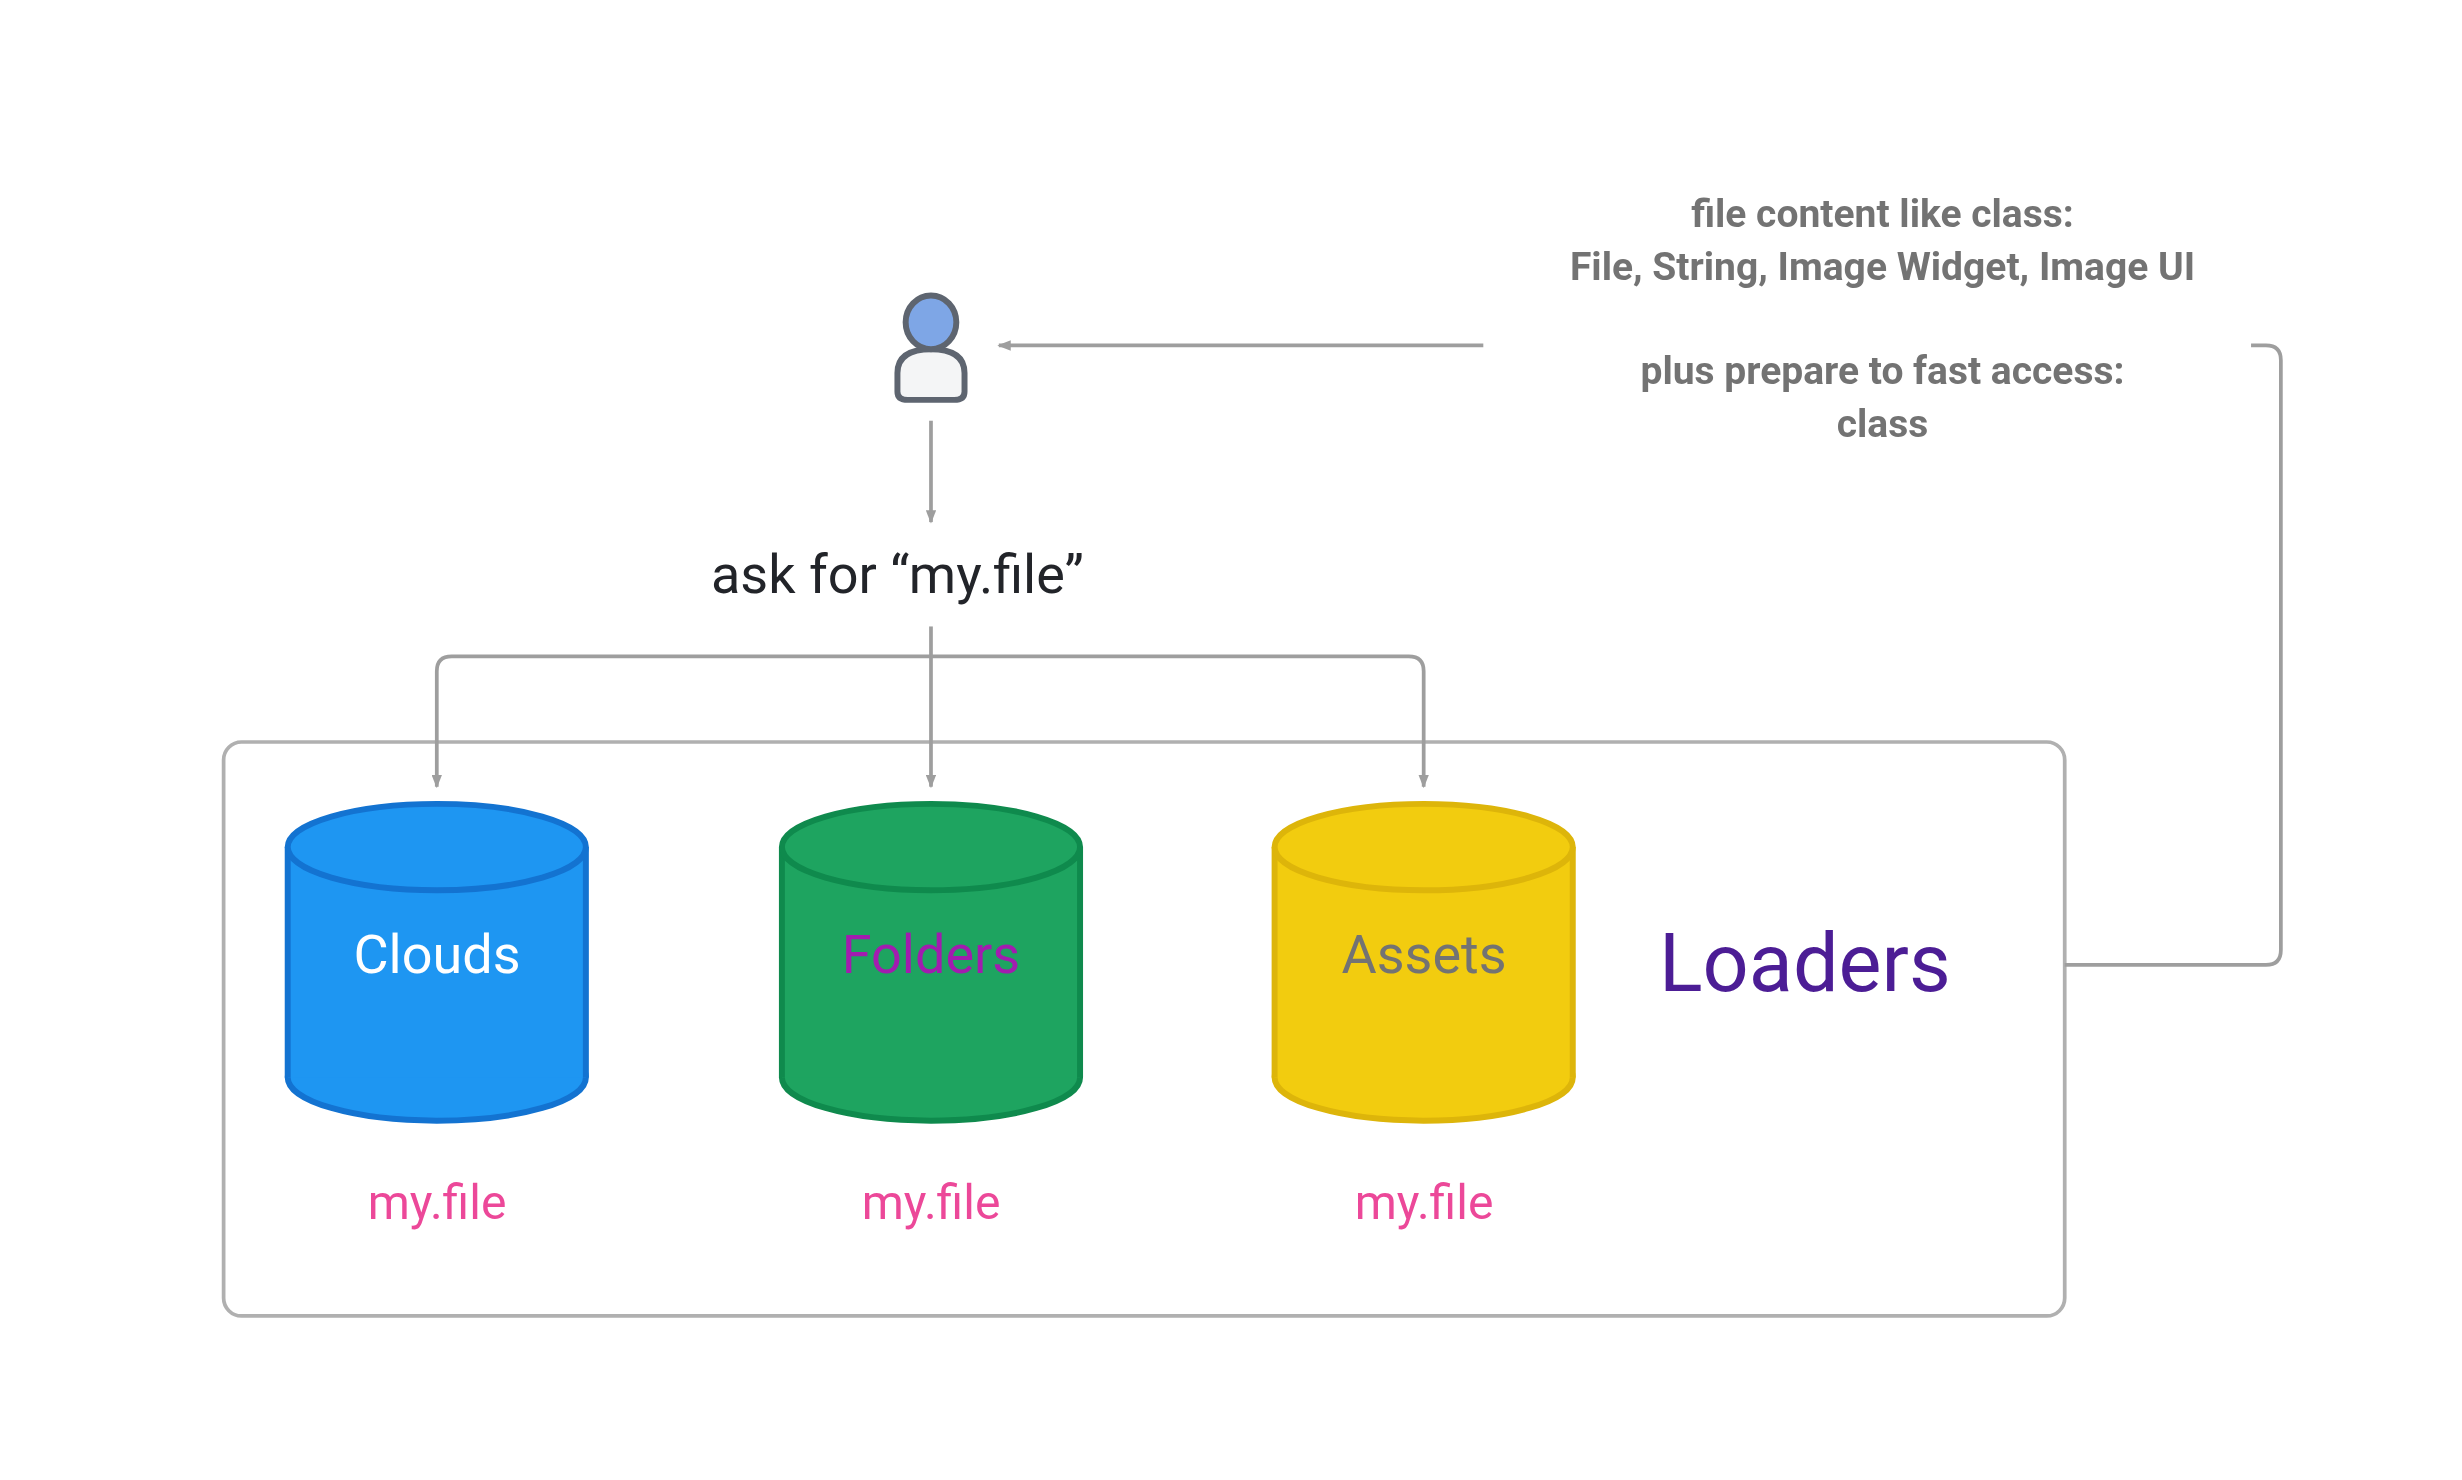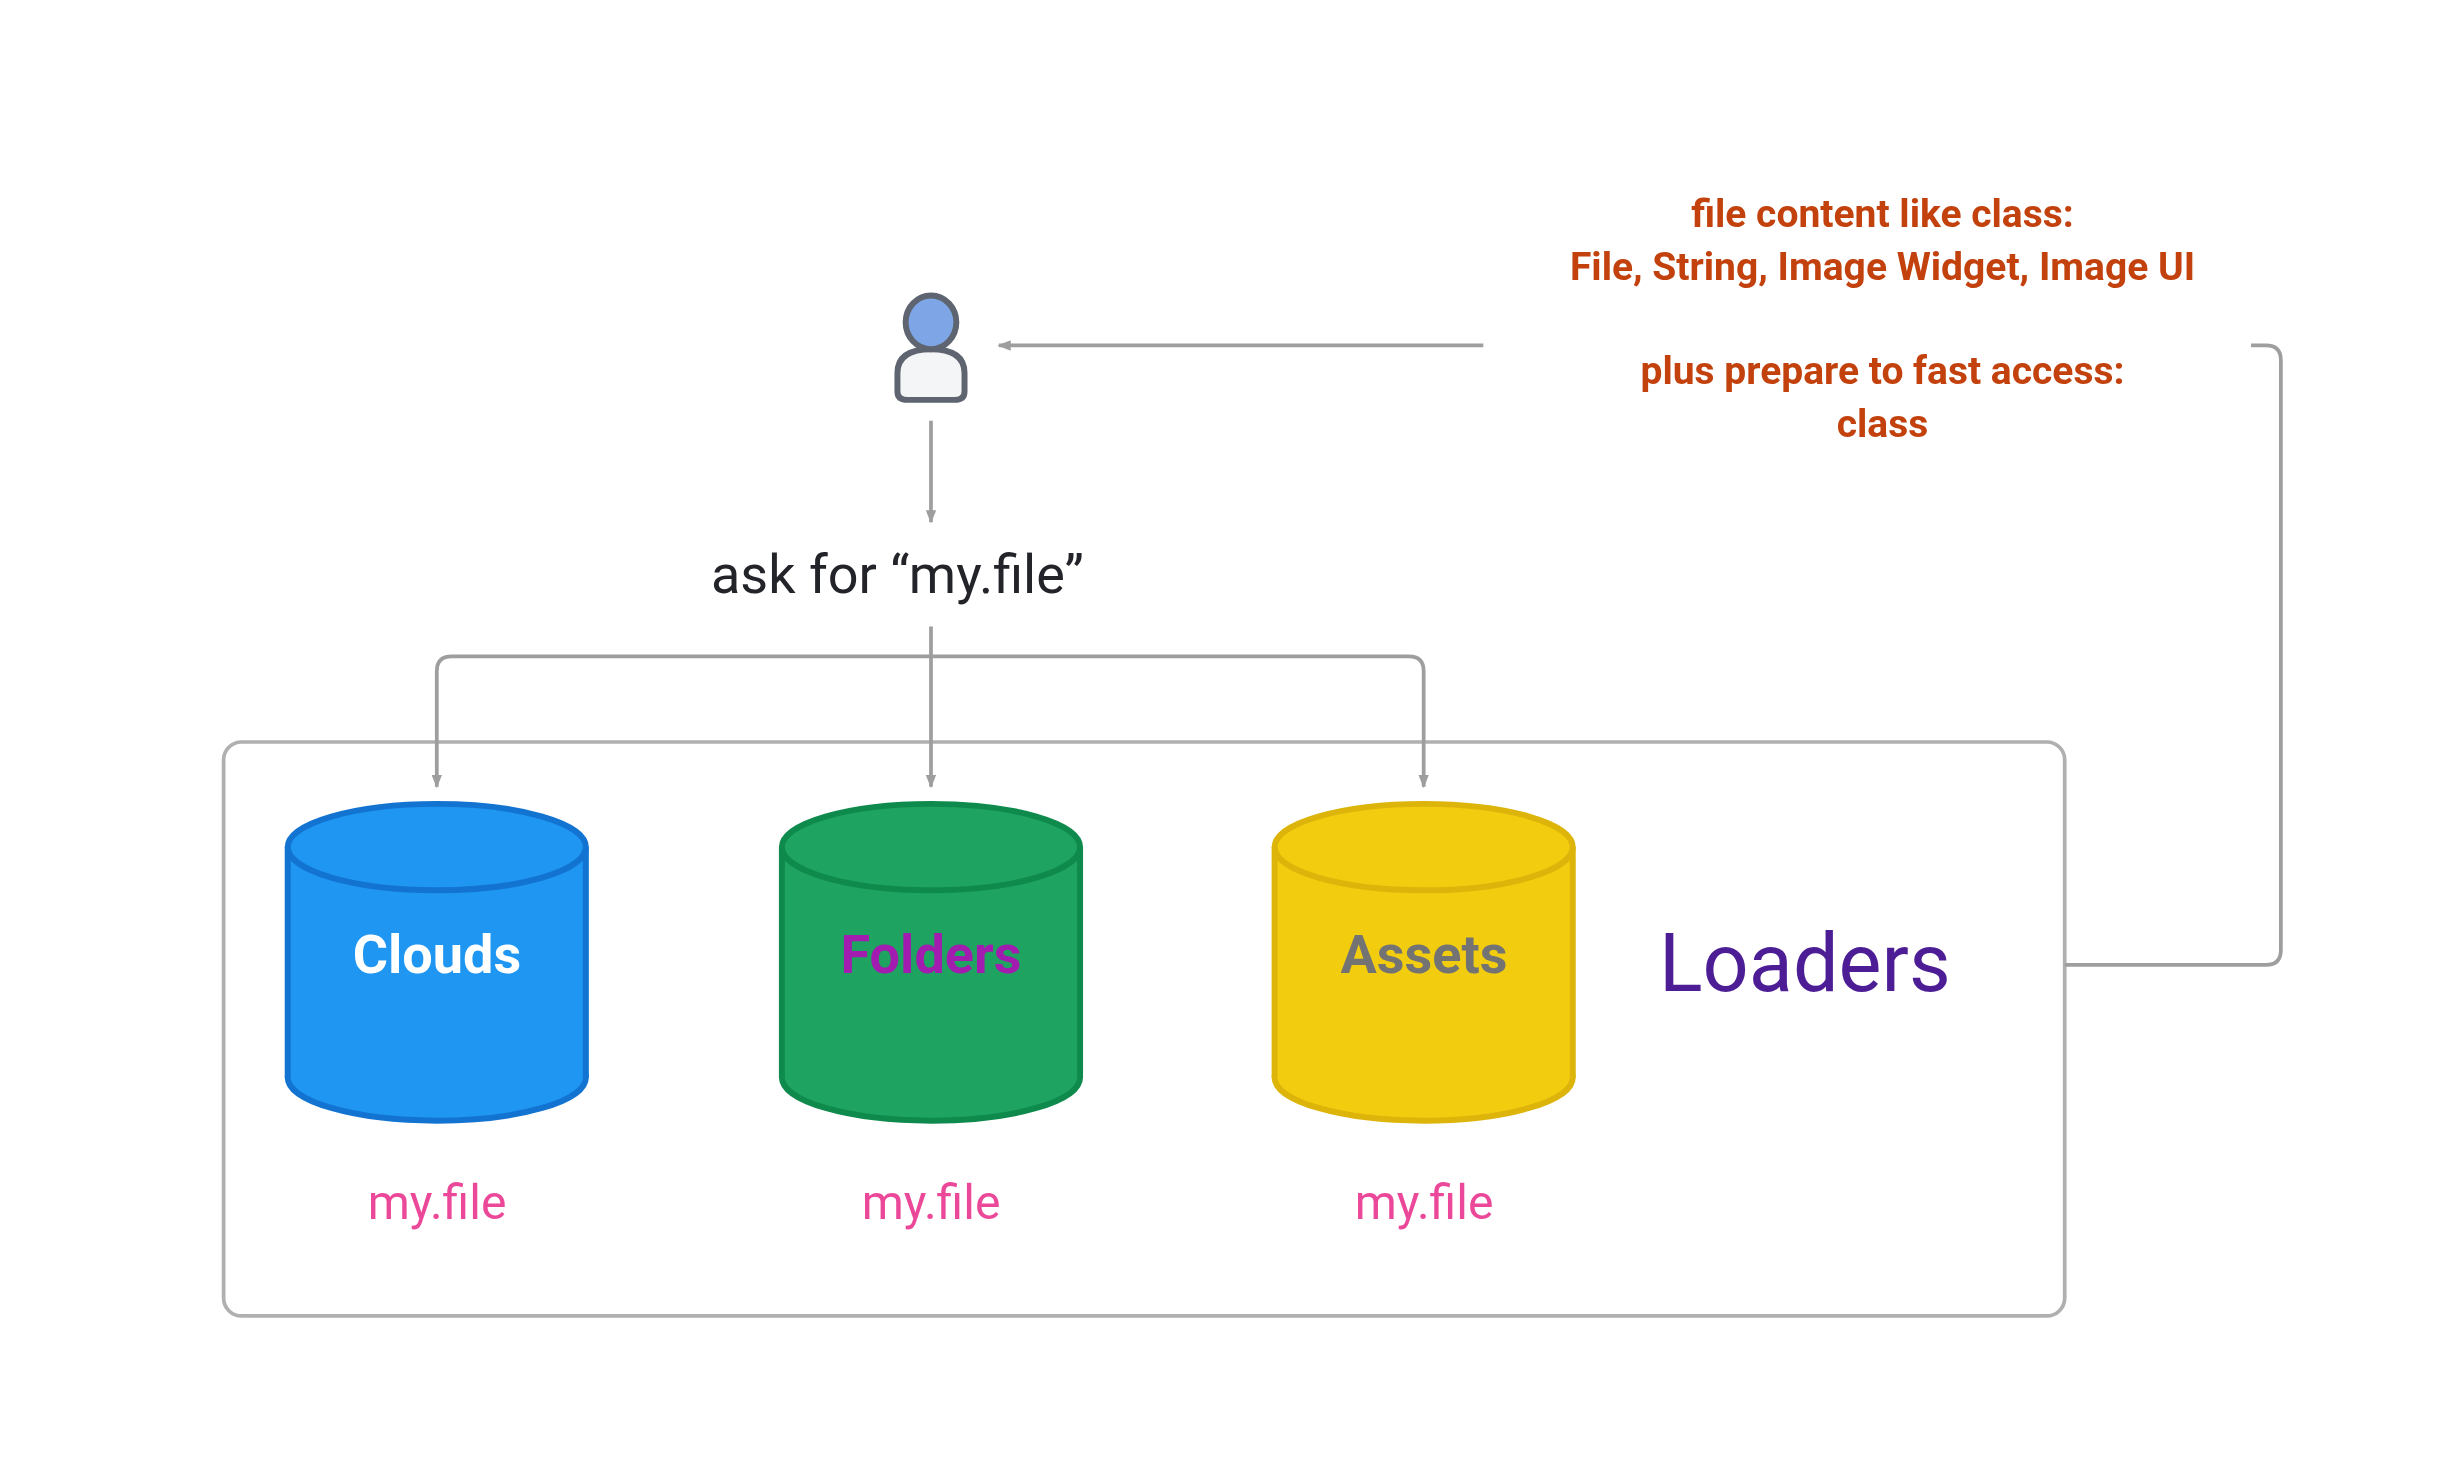--- a/index.html
+++ b/index.html
@@ -31,21 +31,21 @@
   .ask-label {
     left: 671px;
     top: 543px;
     font-size: 54px;
     font-weight: 400;
     color: #222429;
     margin-left: 40px;
   }
   .cylinder-label {
     font-size: 54px;
-    font-weight: 700;
+    font-weight: 400;
     transform: translateX(-50%);
   }
   .cyl-label-clouds  { left: 437px;  top: 923px; color: #ffffff; }
   .cyl-label-folders { left: 931px; top: 923px; color: #a21caf; }
   .cyl-label-assets  { left: 1424px; top: 923px; color: #737373; }
   .sub-label {
     font-size: 48px;
     font-weight: 400;
     color: #ec4899;
     text-align: center;
@@ -61,21 +61,21 @@
     font-weight: 400;
     color: #4c1d95;
   }
   .right-block {
     position: absolute;
     left: 1491px;
     top: 188px;
     width: 783px;
     text-align: center;
     font-size: 39px;
-    color: #c2410c;
+    color: #737373;
     line-height: 1.35;
   }
   .right-block .heading {
     font-weight: 700;
   }
   .right-block .sub {
     font-weight: 700;
   }
   .right-block .gap {
     height: 52px;

